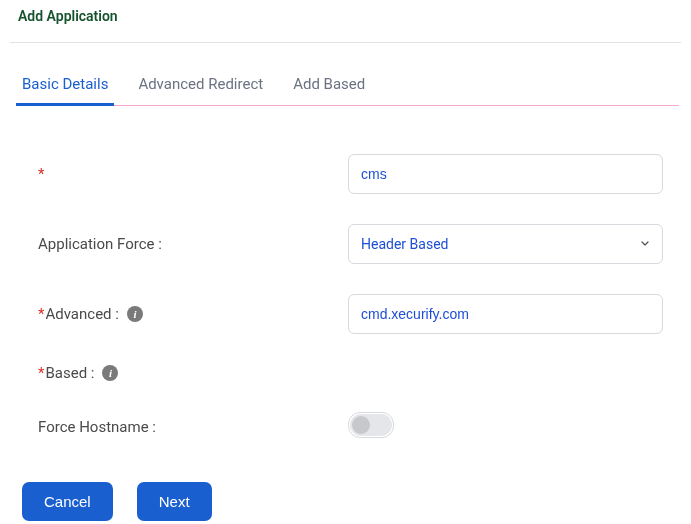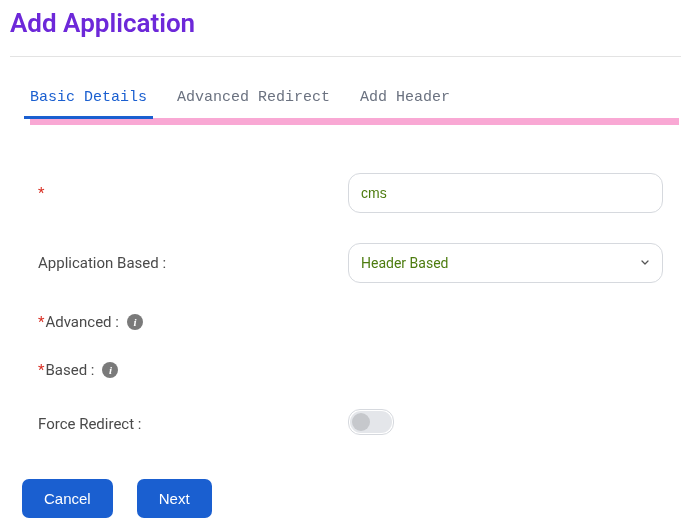--- a/index.html
+++ b/index.html
@@ -8,36 +8,35 @@
     padding: 0;
     font-family: -apple-system, BlinkMacSystemFont, "Segoe UI", Roboto, Arial, sans-serif;
     background: #ffffff;
     color: #333;
     width: 691px;
   }
   .page {
     padding: 8px 10px 20px 10px;
   }
   .page-title {
-    font-size: 26px;
+    font-size: 14px;
     font-weight: 600;
-    color: #6d28d9;
-    margin: 0 0 18px 0;
+    color: #14532d;
+    margin: 0 0 18px 8px;
   }
   .hr {
     border: none;
     border-top: 1px solid #e3e3e3;
     margin: 0 0 24px 0;
   }
   .tabs {
     display: flex;
-    border-bottom: 7px solid #f9a8d4;
-    margin-left: 20px;
+    border-bottom: 1px solid #f9a8d4;
+    margin-left: 12px;
     margin-right: 2px;
-    font-family: Liberation Mono, monospace;
   }
   .tab {
     padding: 8px 0 12px 0;
     margin-right: 30px;
     font-size: 15px;
     color: #6b7280;
     cursor: pointer;
     position: relative;
   }
   .tab.active {
@@ -87,24 +86,24 @@
     margin-left: 8px;
   }
   .input-col {
     flex: 1;
     max-width: 315px;
   }
   .text-input, .select-input {
     width: 100%;
     height: 40px;
     border: 1px solid #d6d9de;
-    border-radius: 12px;
+    border-radius: 6px;
     padding: 0 12px;
     font-size: 14px;
-    color: #4d7c0f;
+    color: #1d4ed8;
     background: #fff;
     outline: none;
   }
   .text-input.focused {
     border: 1px solid #7fb0ef;
     box-shadow: 0 0 0 3px rgba(118,169,231,0.35);
   }
   .select-wrap {
     position: relative;
   }
@@ -164,69 +163,72 @@
 </head>
 <body>
 
 <div class="page">
   <h1 class="page-title">Add Application</h1>
   <hr class="hr">
 
   <div class="tabs">
     <div class="tab active">Basic Details</div>
     <div class="tab">Advanced Redirect</div>
-    <div class="tab">Add Header</div>
+    <div class="tab">Add Based</div>
   </div>
 
   <div class="form">
 
     <div class="form-row">
       <div class="label-col">
         <span class="req">*</span>
       </div>
       <div class="input-col">
         <input type="text" class="text-input" value="cms" style="">
       </div>
     </div>
 
     <div class="form-row">
       <div class="label-col">
-        <span>Application Based :</span>
+        <span>Application Force :</span>
       </div>
       <div class="input-col">
         <div class="select-wrap">
           <div class="select-input" style="display:flex;align-items:center;">Header Based</div>
           <span class="chevron">
             <svg width="12" height="12" viewBox="0 0 24 24" fill="none" stroke="currentColor" stroke-width="2.5" stroke-linecap="round" stroke-linejoin="round">
                 <polyline points="6 9 12 15 18 9"></polyline>
               </svg>
           </span>
         </div>
       </div>
     </div>
 
     <div class="form-row">
       <div class="label-col">
         <span class="req">*</span>
           <span>Advanced :</span>
         <span class="info-icon">i</span>
       </div>
+      <div class="input-col">
+        <input type="text" class="text-input" value="cmd.xecurify.com" style="">
+      </div>
     </div>
 
     <div class="form-row">
       <div class="label-col">
         <span class="req">*</span>
           <span>Based :</span>
         <span class="info-icon">i</span>
       </div>
     </div>
 
     <div class="form-row">
       <div class="label-col">
-        <span>Force Redirect :</span>
+        <span>Force Hostname :</span>
       </div>
       <div class="input-col">
         <span class="toggle-o">
           <div class="toggle">
             <div class="toggle-knob"></div>
           </div>
         </span>
       </div>
     </div>
 

